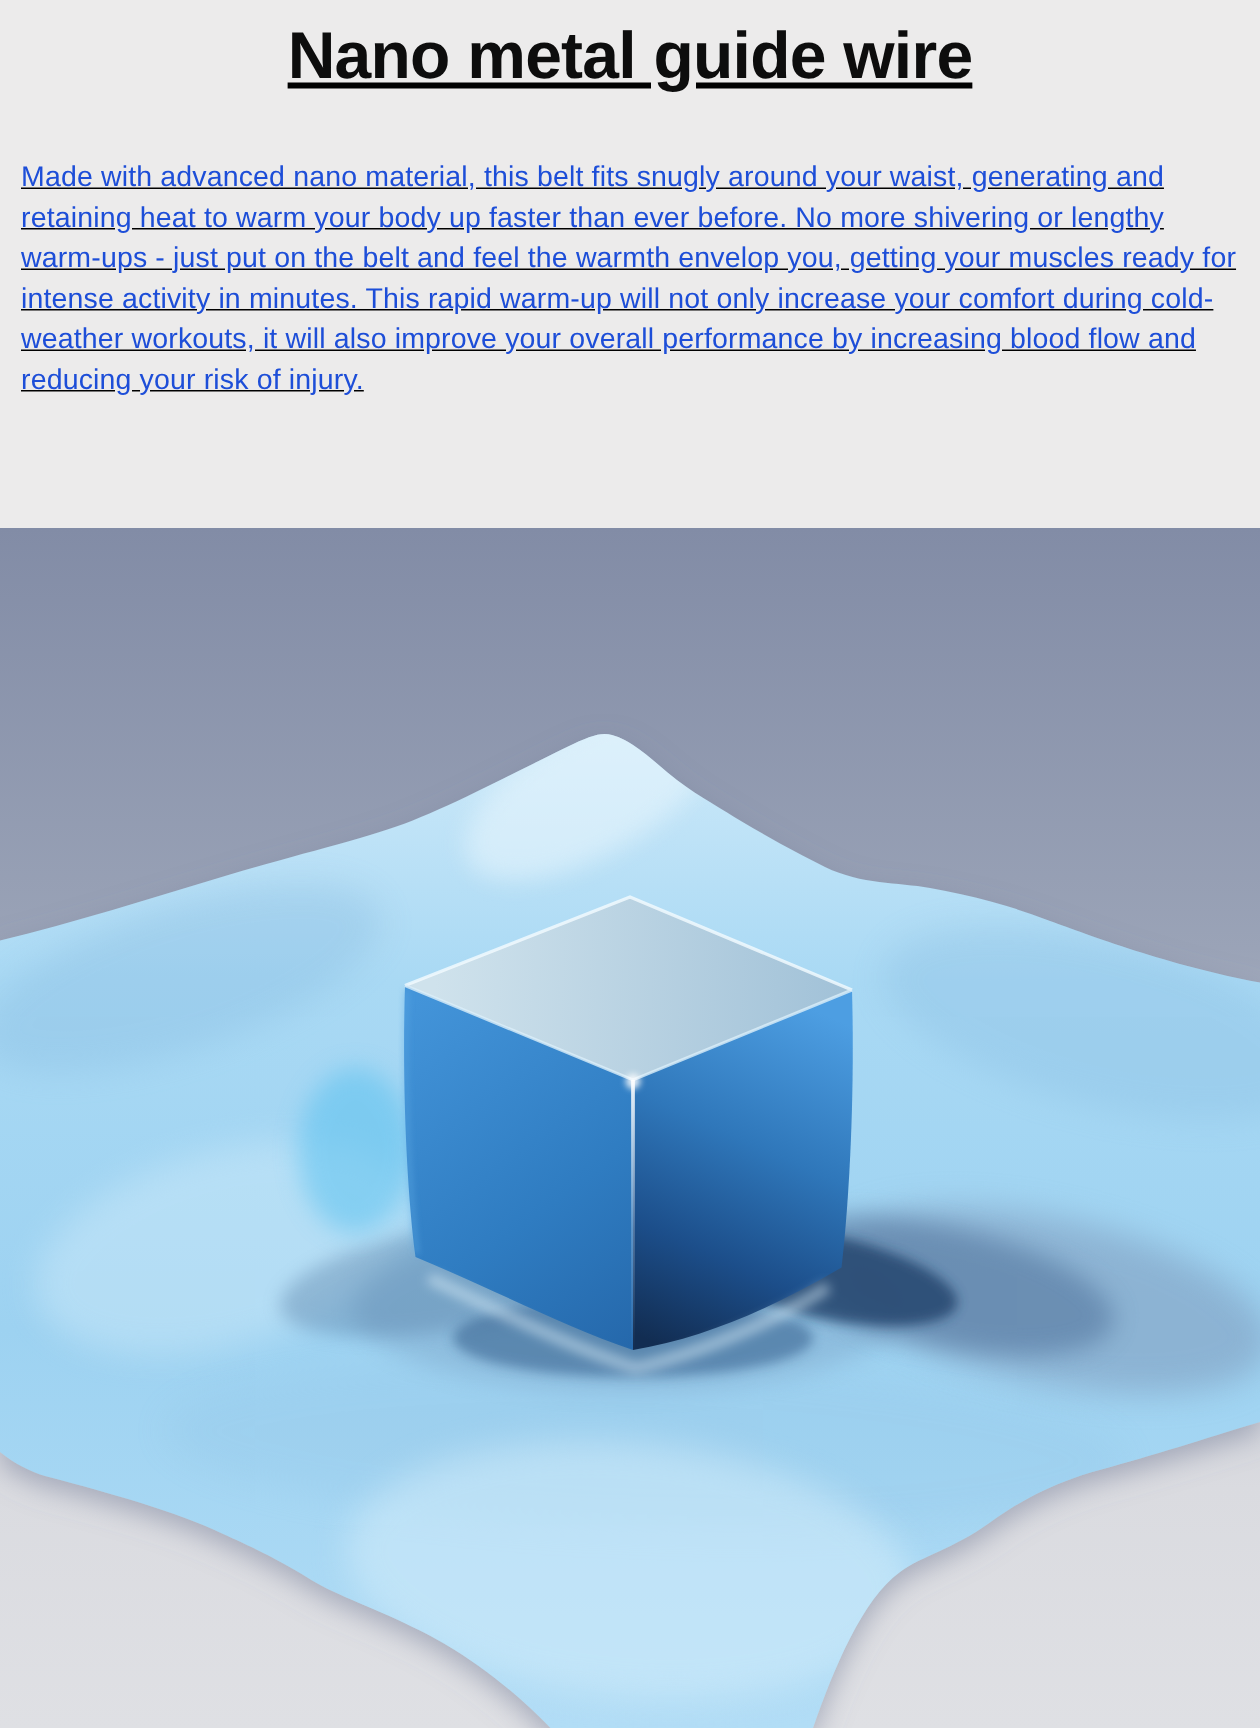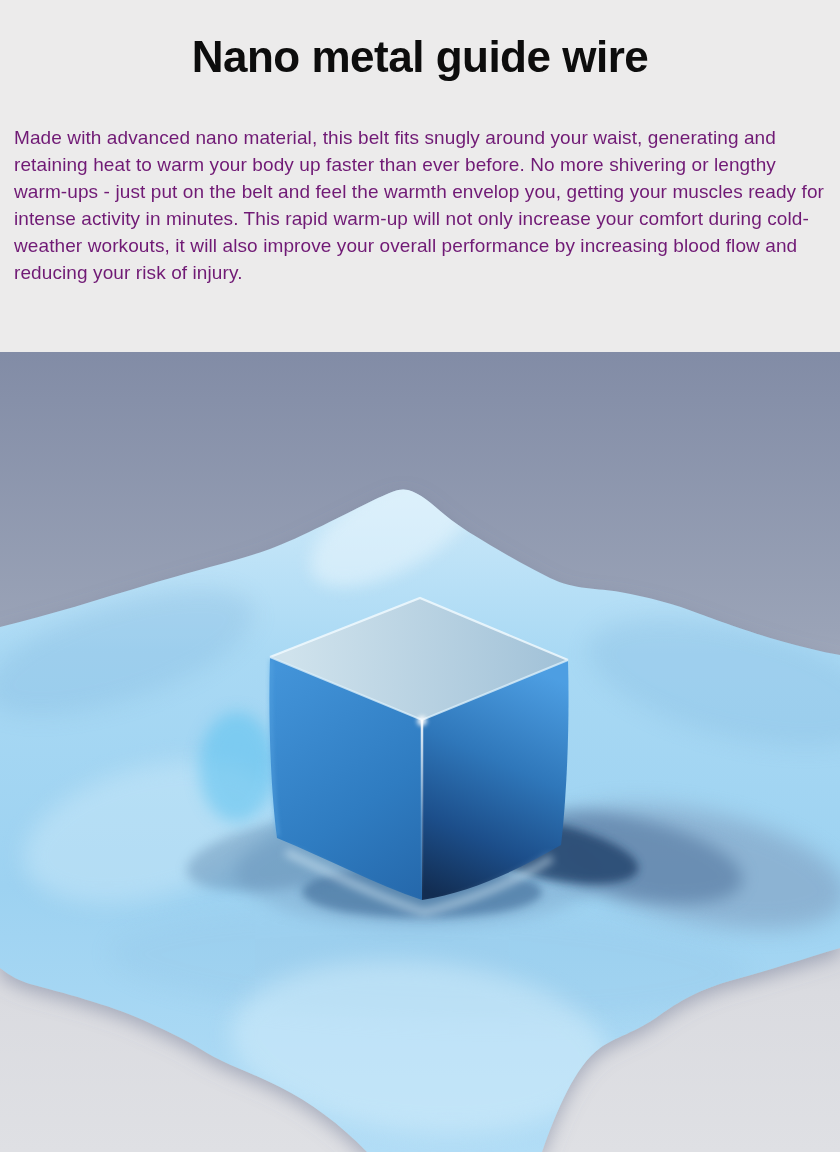--- a/index.html
+++ b/index.html
@@ -2,30 +2,30 @@
 <html><head>
 <meta charset="utf-8">
 <style>
   html,body{margin:0;padding:0;}
   body{
     width:840px;height:1152px;overflow:hidden;
     font-family:"Liberation Sans","DejaVu Sans",sans-serif;
     background:#ECEBEB;
   }
   .page{width:840px;height:1152px;display:flex;flex-direction:column;}
-  .header{height:352px;box-sizing:border-box;padding:33px 14px 0;background:#ECEBEB;}
+  .header{height:352px;box-sizing:border-box;padding:14px 14px 0;background:#ECEBEB;text-decoration:underline;}
   .title{
     margin:0;text-align:center;
     font-size:44px;line-height:47px;font-weight:700;
     letter-spacing:-0.5px;color:#0D0D0D;
   }
   .description{
     margin:44px 0 0;
     font-size:19px;line-height:27px;font-weight:400;
-    color:#701a75;letter-spacing:0.1px;
+    color:#1d4ed8;letter-spacing:0.1px;
   }
   .product-image{width:840px;height:800px;display:block;}
 </style>
 </head>
 <body>
 
 <div class="page">
 
   <div class="header">
     <h1 class="title">Nano metal guide wire</h1>

